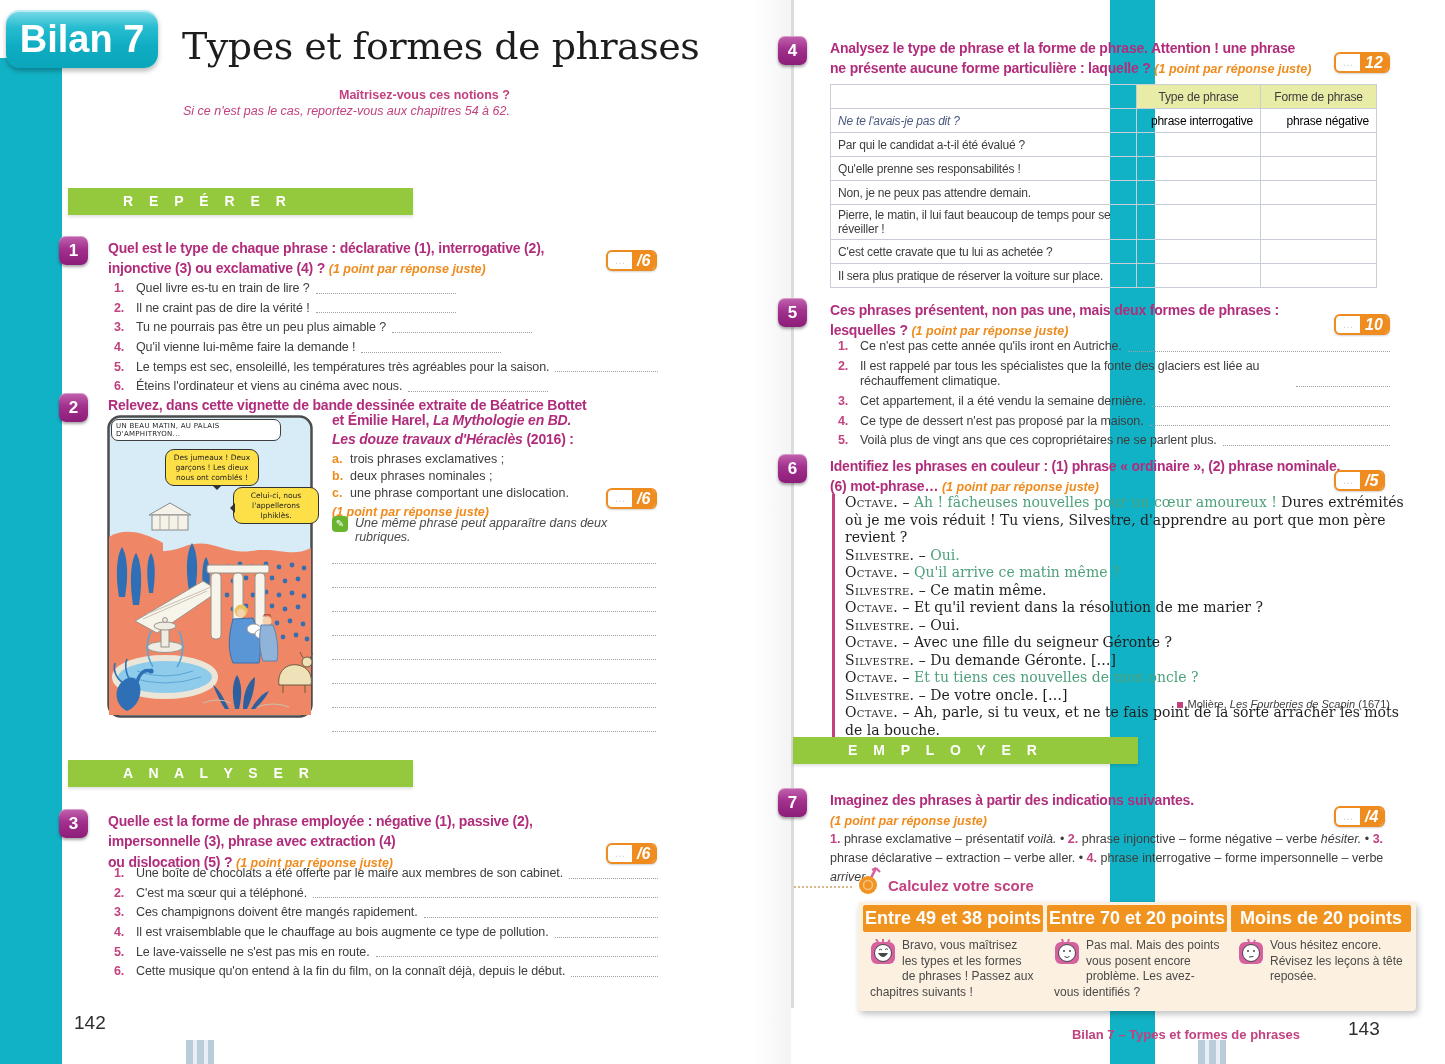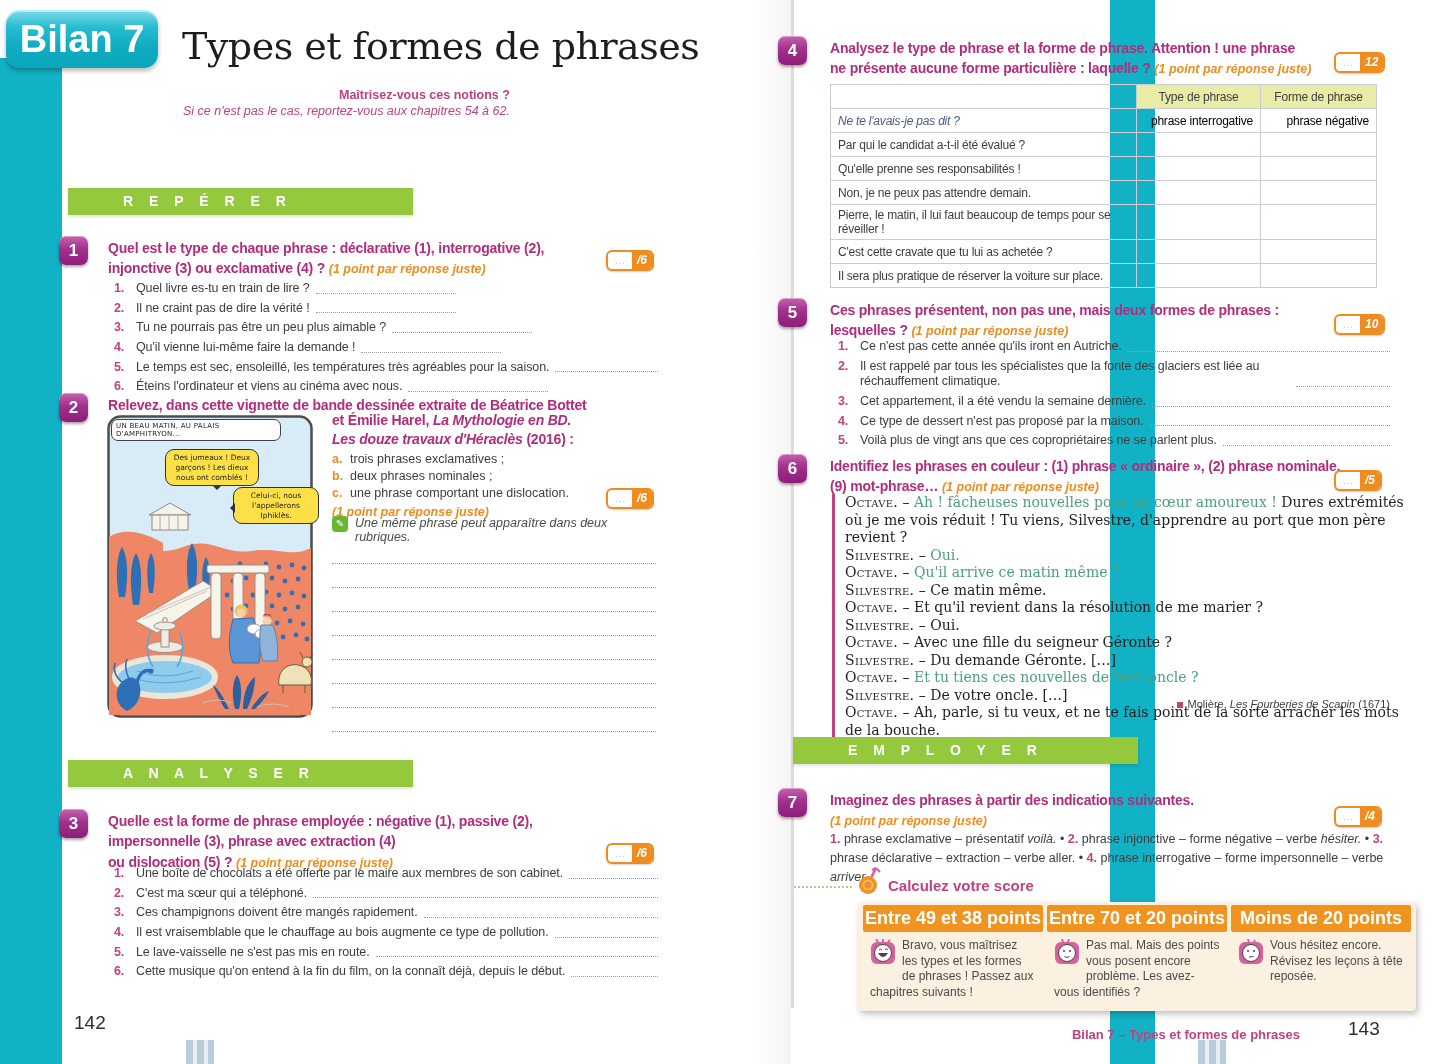--- a/index.html
+++ b/index.html
@@ -40,21 +40,21 @@
   
   .q{position:absolute;color:#b12d7c;font-weight:bold;font-size:14px;letter-spacing:-.2px;line-height:1.45;}
   .qline{white-space:nowrap;}
   .points{color:#ef8c1f;font-style:italic;font-weight:bold;font-size:12.5px;letter-spacing:0;}
 
   
   .score{position:absolute;display:inline-flex;border:2px solid #ef8c1f;border-radius:6px;
       overflow:hidden;background:#fff;box-shadow:0 1px 2px rgba(0,0,0,.18);height:17px;}
   .score .d{width:24px;color:#d4d4d4;font-size:11px;text-align:center;line-height:16px;}
   .score .v{background:#ef8c1f;color:#fff;font-weight:bold;font-style:italic;
-      font-size:12px;padding:0 5px;line-height:17px;}
+      font-size:16px;padding:0 5px;line-height:17px;}
 
   
   .items{position:absolute;}
   .item{display:flex;font-size:12.5px;letter-spacing:-.1px;line-height:1.25;margin-bottom:4px;color:#3d3d3d;}
   .inum{color:#c2417f;font-weight:bold;flex:none;width:22px;}
   .itxt{flex:0 1 auto;}
   .leader{flex:1 1 auto;border-bottom:1.6px dotted #9aa0a6;margin:0 2px 3px 6px;min-width:20px;}
   .leader.sm{flex:0 0 140px;}
 
   
@@ -481,21 +481,21 @@
     <div class="item">
         <span class="inum">5.</span>
         <span class="itxt">Voilà plus de vingt ans que ces copropriétaires ne se parlent plus.</span>
         <span class="leader"></span>
       </div>
   </div>
 
   <div class="exn" style="left:778px;top:454px;">6</div>
   <div class="q" style="left:830px;top:456px;">
     <div class="qline">Identifiez les phrases en couleur : (1) phrase « ordinaire », (2) phrase nominale,</div>
-    <div class="qline"><span>(9) mot-phrase… </span><span class="points">(1 point par réponse juste)</span></div>
+    <div class="qline"><span>(6) mot-phrase… </span><span class="points">(1 point par réponse juste)</span></div>
   </div>
   <span class="score" style="left:1334px;top:470px;">
       <span class="d">…</span>
       <span class="v">/5</span>
     </span>
 
   <div class="dlg">
     <div class="dlg-line"><span class="speaker">Octave.</span><span> – </span><span class="dlg-green">Ah ! fâcheuses nouvelles pour un cœur amoureux !</span><span> Dures extrémités où je me vois réduit ! Tu viens, Silvestre, d'apprendre au port que mon père revient ?</span></div>
     <div class="dlg-line"><span class="speaker">Silvestre.</span><span> – </span><span class="dlg-green">Oui.</span><span></span></div>
     <div class="dlg-line"><span class="speaker">Octave.</span><span> – </span><span class="dlg-green">Qu'il arrive ce matin même ?</span><span></span></div>

